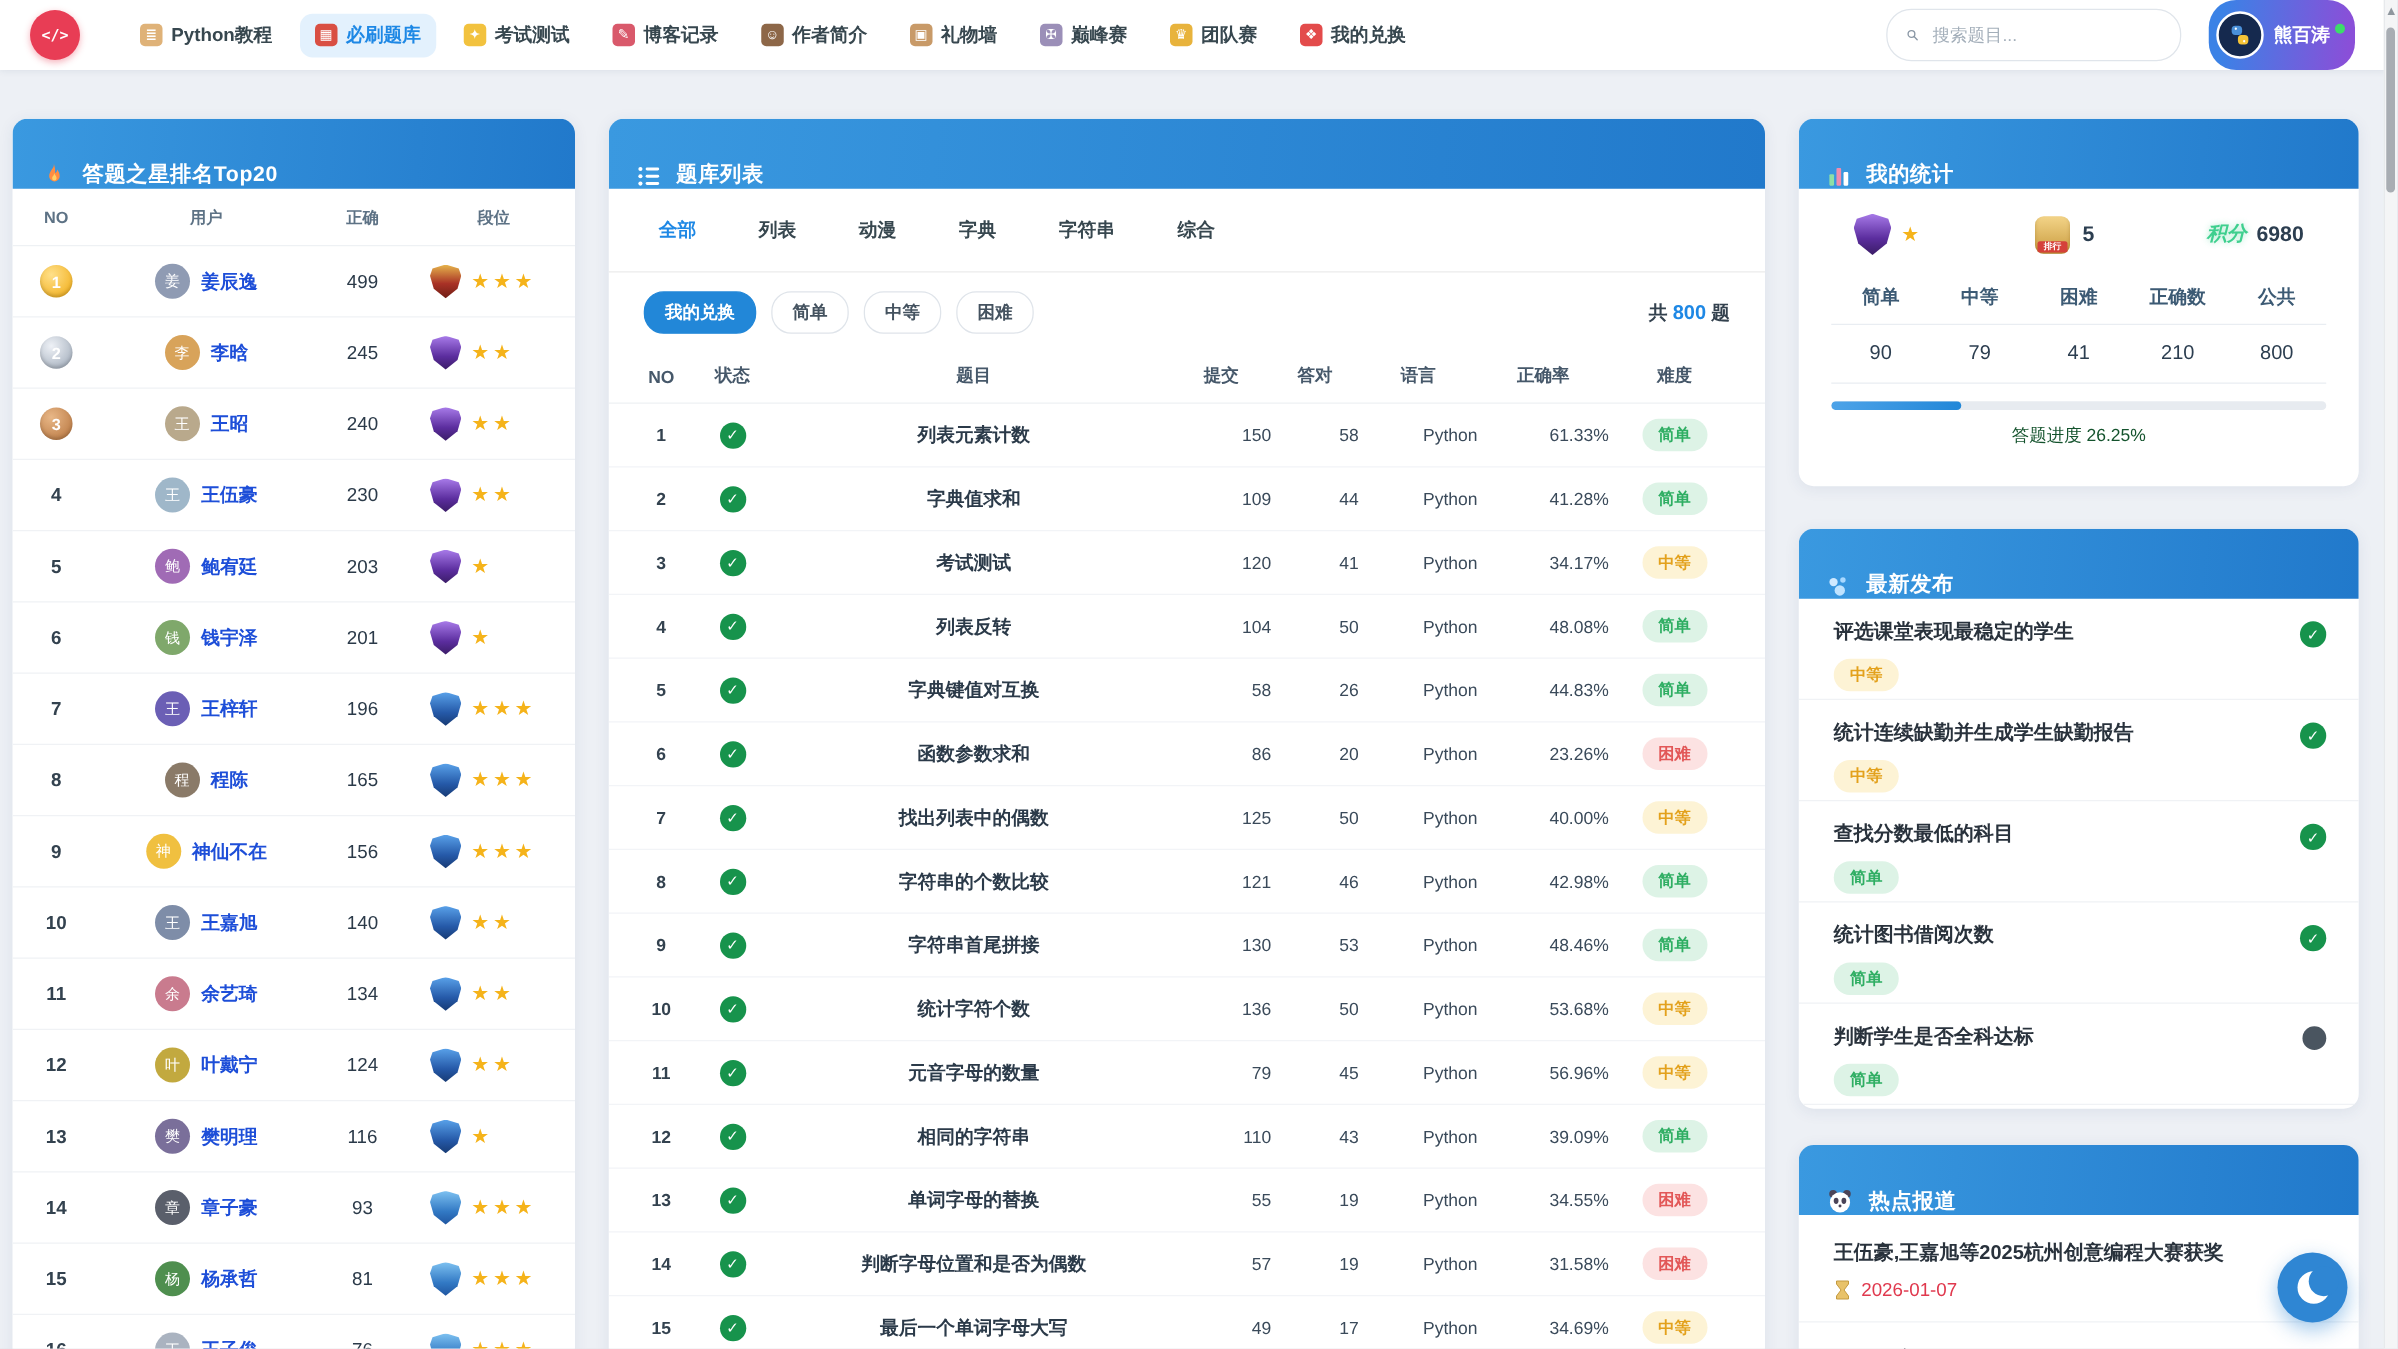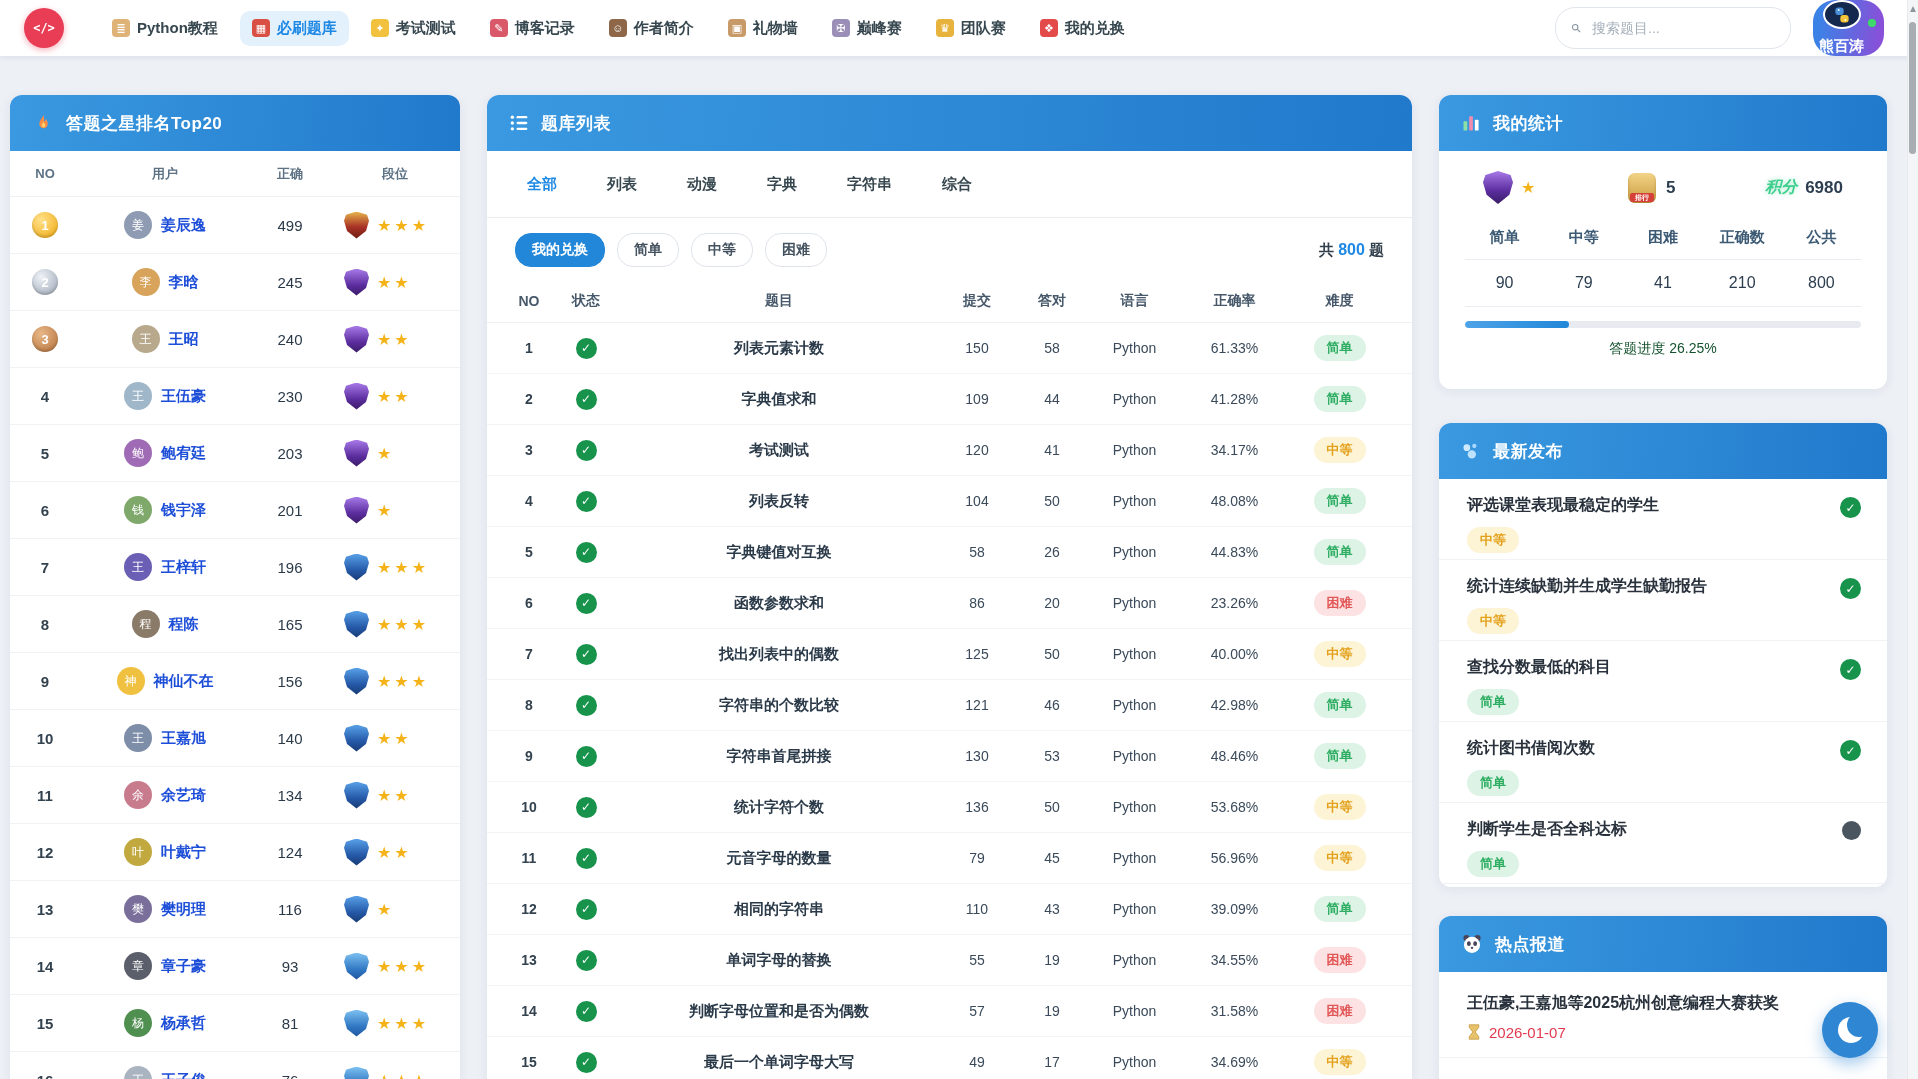--- a/index.html
+++ b/index.html
@@ -16,36 +16,36 @@
     font-size:15px;font-weight:bold;color:#37474f;cursor:pointer;white-space:nowrap;}
   .nav-item.active{background:#e3f1fd;color:#1e88e5;}
   .nav-chip{width:18px;height:18px;border-radius:4px;color:#fff;font-size:11px;line-height:18px;
     text-align:center;flex:0 0 auto;}
   .nav-spacer{flex:1;}
   .search{display:flex;align-items:center;gap:9px;width:204px;height:40px;border:1px solid #e0e5eb;
     border-radius:20px;padding:0 15px;background:#fff;margin-right:22px;}
   .search input{border:0;outline:0;flex:1;font-size:14px;color:#455a64;background:transparent;}
   .search input::placeholder{color:#a4afba;}
   .user-pill{position:relative;display:flex;align-items:center;gap:8px;height:56px;padding:0 20px 0 6px;
-    border-radius:22px;background:linear-gradient(95deg,#3b82e6 10%,#8a4fd8 95%);margin-right:34px;cursor:pointer;flex-direction:column;}
+    border-radius:22px;background:linear-gradient(95deg,#3b82e6 10%,#8a4fd8 95%);margin-right:34px;cursor:pointer;}
   .py-avatar{width:34px;height:34px;border-radius:50%;background:#15294e;border:2px solid #fff;
     display:flex;align-items:center;justify-content:center;}
   .user-name{color:#fff;font-size:15px;font-weight:bold;}
   .online-dot{width:8px;height:8px;border-radius:50%;background:#3ddc6a;position:absolute;right:8px;top:19px;}
 
   
   .pg-scrollbar{position:absolute;right:0;top:0;width:10px;height:1079px;background:#f4f5f6;border-left:1px solid #e7e9ec;z-index:40;}
   .pg-scroll-arrow{position:absolute;top:6px;left:2px;width:0;height:0;border-left:3px solid transparent;
     border-right:3px solid transparent;border-bottom:6px solid #8f979e;}
   .pg-scroll-thumb{position:absolute;top:22px;left:1px;width:7px;height:132px;border-radius:4px;background:#a8adb3;}
 
   
   .card{position:absolute;background:#fff;border-radius:12px;box-shadow:0 2px 12px rgba(40,70,110,.08);overflow:hidden;}
   .card-head{height:56px;background:linear-gradient(95deg,#3a99e0 0%,#2179cb 100%);display:flex;
-    align-items:center;gap:12px;padding:0 22px;color:#fff;font-size:17px;font-weight:bold;letter-spacing:.5px;}
+    align-items:flex-end;gap:12px;padding:0 22px;color:#fff;font-size:17px;font-weight:bold;letter-spacing:.5px;}
 
   
   #leaderboard{left:10px;top:95px;width:450px;height:1050px;}
   .lb-header-row,.lb-row{display:grid;grid-template-columns:70px 170px 80px 130px;align-items:center;}
   .lb-header-row{height:45px;border-bottom:1px solid #eef1f4;color:#5d7285;font-size:13px;font-weight:bold;}
   .lb-header-row span{text-align:center;}
   .lb-row{height:56px;border-bottom:1px solid #f0f2f5;cursor:pointer;}
   .lb-rank{display:flex;justify-content:center;font-size:15px;font-weight:bold;color:#33424f;}
   .medal{width:26px;height:26px;border-radius:50%;color:#fff;font-weight:bold;font-size:13px;
     display:flex;align-items:center;justify-content:center;box-shadow:inset 0 -2px 3px rgba(0,0,0,.18);}
@@ -80,21 +80,21 @@
   .qb-hrow,.qb-row{display:grid;grid-template-columns:44px 70px 1fr 80px 70px 95px 105px 105px;
     align-items:center;padding:0 20px;}
   .qb-hrow{height:42px;color:#46586a;font-size:14px;font-weight:bold;border-bottom:1px solid #eef1f4;margin-top:4px;}
   .qb-hrow span{text-align:center;}
   .qb-row{height:50px;border-bottom:1px solid #f2f4f7;cursor:pointer;}
   .qb-no{text-align:center;font-size:14px;font-weight:bold;color:#33424f;}
   .qb-status{display:flex;justify-content:center;}
   .chk{width:21px;height:21px;border-radius:50%;background:#17934c;color:#fff;font-size:12px;font-weight:bold;
     display:flex;align-items:center;justify-content:center;}
   .qb-title{text-align:center;font-size:15px;font-weight:bold;color:#2b3a49;}
-  .qb-num,.qb-lang,.qb-rate{text-align:center;font-size:14px;color:#3a4a5a;}
+  .qb-num,.qb-lang,.qb-rate{text-align:right;font-size:14px;color:#3a4a5a;}
   .qb-diff{display:flex;justify-content:center;}
   .pill{display:inline-flex;align-items:center;justify-content:center;height:26px;padding:0 13px;
     border-radius:13px;font-size:13px;font-weight:bold;}
   .pill.easy{background:#ddf3e6;color:#2fae63;}
   .pill.medium{background:#fdf3d5;color:#e3a11c;}
   .pill.hard{background:#fce2e2;color:#e25757;}
 
   
   #stats{left:1439px;top:95px;width:448px;height:294px;}
   .stats-top{display:flex;align-items:center;justify-content:space-between;padding:20px 44px 10px 44px;}

